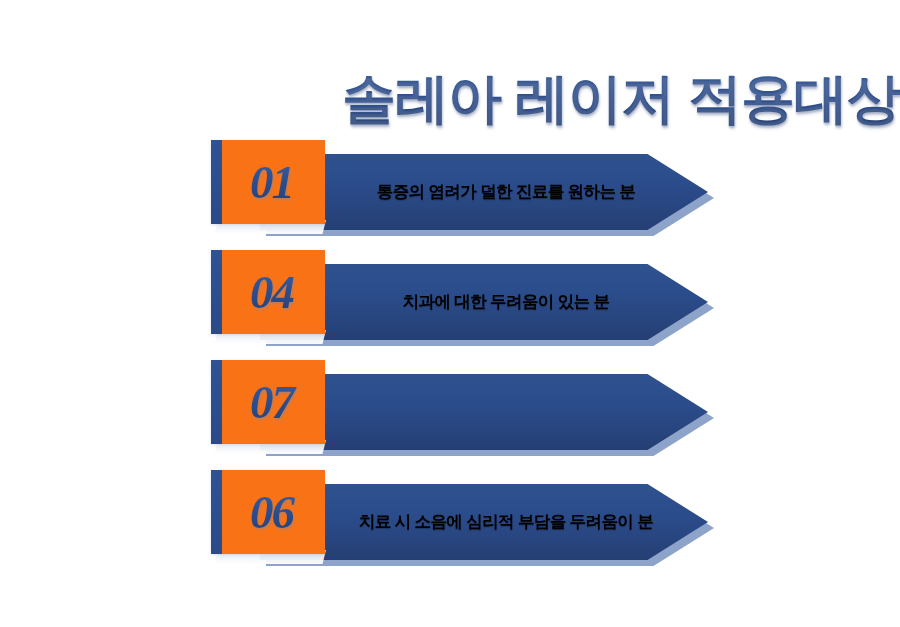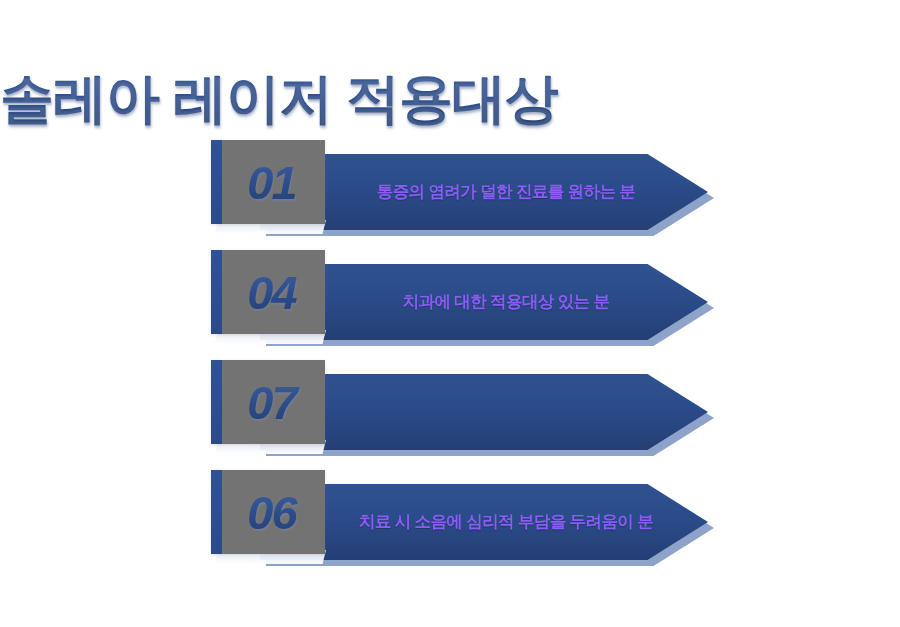--- a/index.html
+++ b/index.html
@@ -19,21 +19,21 @@
     background: #ffffff;
     overflow: hidden;
   }
 
   
   .title-wrap {
     position: absolute;
     left: 0;
     top: 30px;
     width: 900px;
-    text-align: left;
+    text-align: right;
   }
   .title {
     display: inline-block;
     font-size: 54px;
     font-weight: 700;
     letter-spacing: -1px;
     line-height: 1.22;
     color: #2c4a86;
     background: linear-gradient(180deg, #3a5c9c 0%, #2b4a8a 45%, #1f3straight 46%, #223d72 100%);
     background: linear-gradient(180deg, #3d6099 0%, #2d4e8c 48%, #24406f 100%);
@@ -79,21 +79,21 @@
   }
   .arrow-label {
     position: absolute;
     left: 260px;
     top: 18px;
     width: 420px;
     height: 76px;
     display: flex;
     align-items: center;
     justify-content: center;
-    color: #8b5cf6;
+    color: #000000;
     font-size: 16.5px;
     font-weight: 700;
     letter-spacing: -0.6px;
     white-space: nowrap;
     text-shadow: 0 1px 1px rgba(0,0,0,0.25);
     padding-left: 72px;
     box-sizing: border-box;
   }
 
   
@@ -107,22 +107,23 @@
     transform: skewX(-14deg);
     transform-origin: top left;
     opacity: 0.95;
   }
   .card {
     position: absolute;
     left: 211px;
     top: 4px;
     width: 114px;
     height: 84px;
-    background: #737373;
+    background: #f97316;
     box-shadow: 0 1px 3px rgba(110,125,160,0.22);
+    font-family: Liberation Serif, serif;
   }
   .card-bar {
     position: absolute;
     left: 0;
     top: 0;
     width: 11px;
     height: 84px;
     background: linear-gradient(180deg, #2f5296 0%, #2a4a88 100%);
   }
   .card-num {
@@ -168,21 +169,21 @@
       <div class="card-shadow"></div>
       <div class="card">
         <div class="card-bar"></div>
         <div class="card-num">01</div>
       </div>
     </div>
 
     <div class="row">
       <div class="arrow-shadow"></div>
       <div class="arrow"></div>
-      <div class="arrow-label">치과에 대한 적용대상 있는 분</div>
+      <div class="arrow-label">치과에 대한 두려움이 있는 분</div>
       <div class="card-shadow"></div>
       <div class="card">
         <div class="card-bar"></div>
         <div class="card-num">04</div>
       </div>
     </div>
 
     <div class="row">
       <div class="arrow-shadow"></div>
       <div class="arrow"></div>

